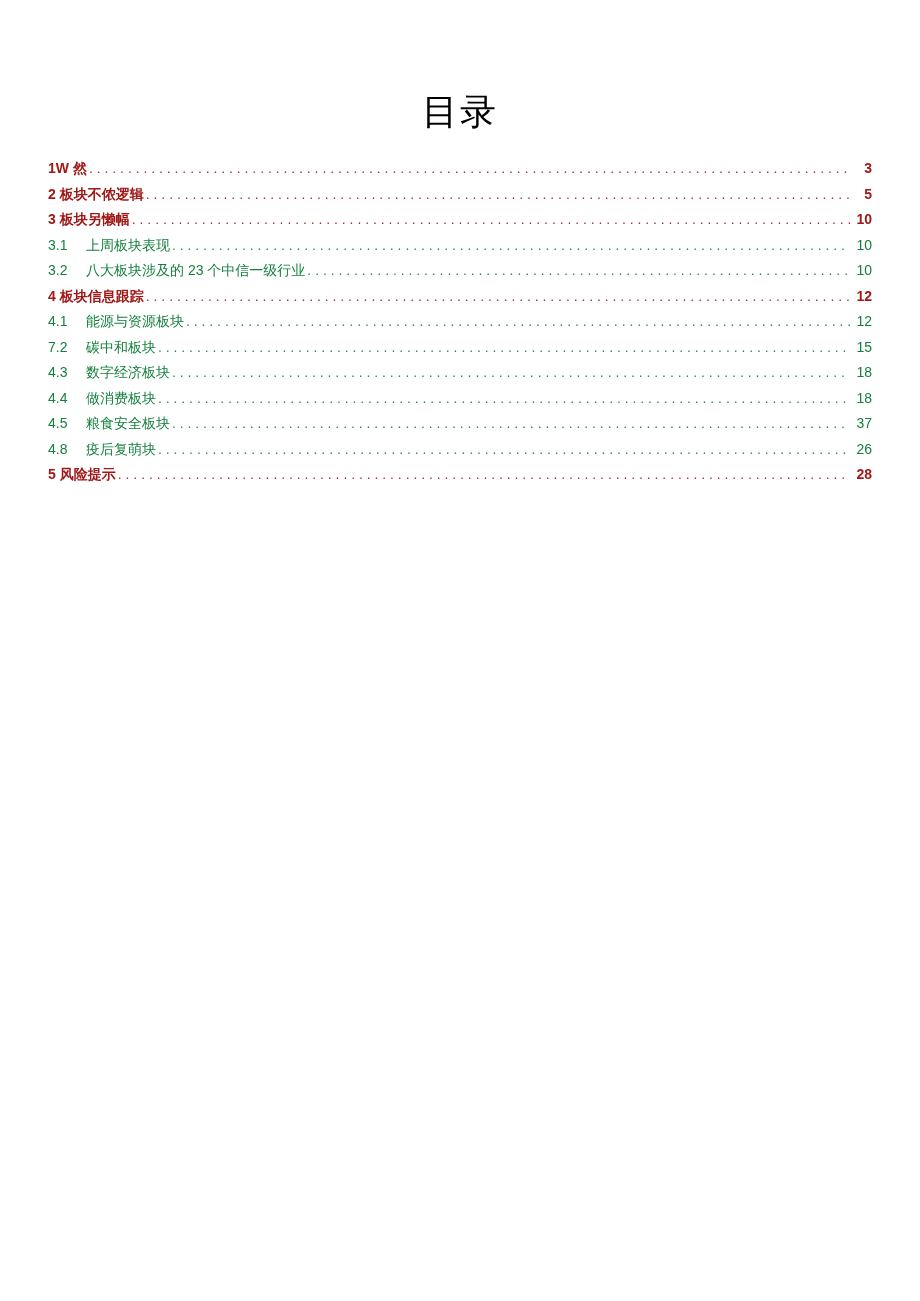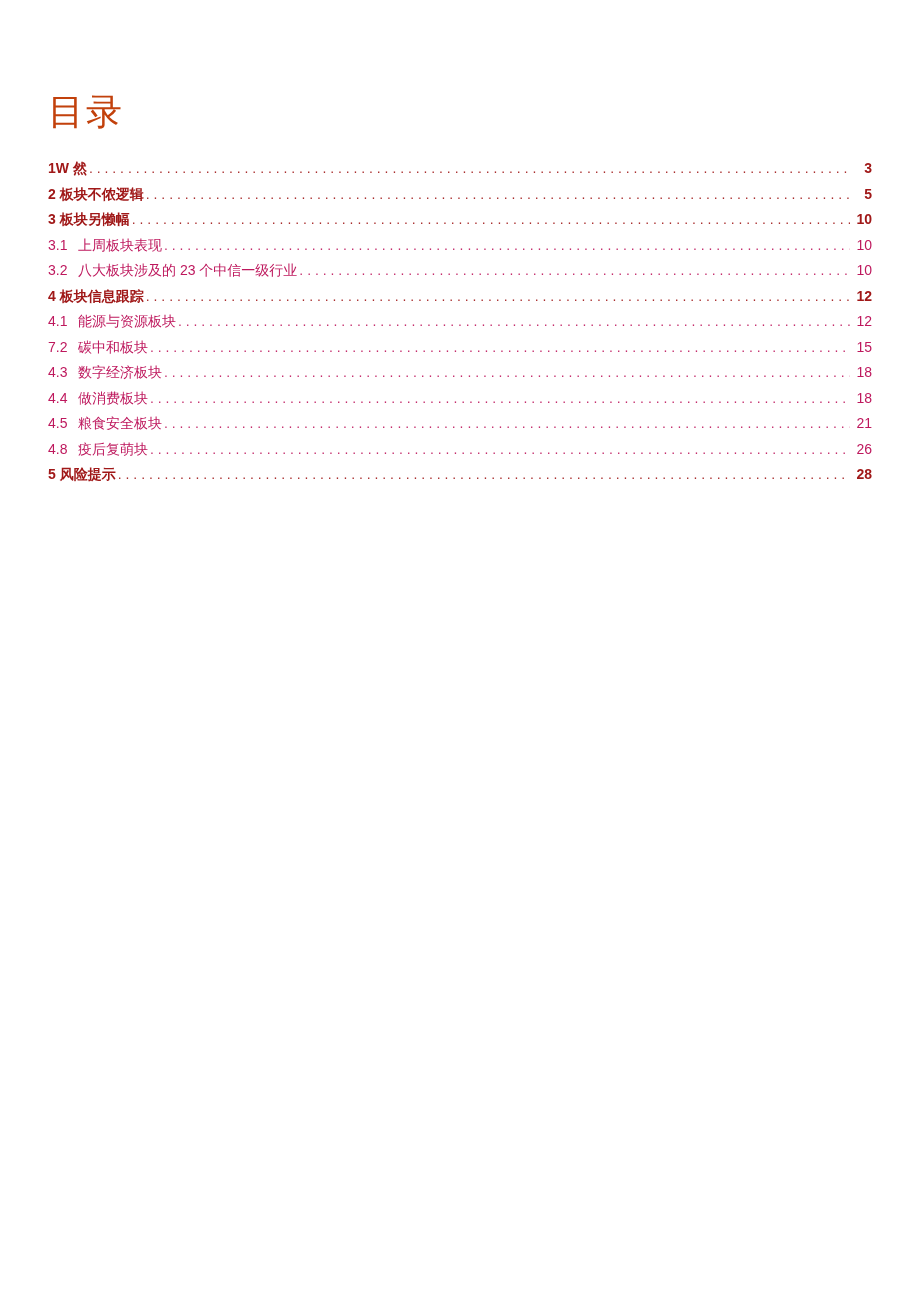--- a/index.html
+++ b/index.html
@@ -4,50 +4,51 @@
   <style>
     * { margin: 0; padding: 0; box-sizing: border-box; }
     body {
       width: 920px;
       height: 1301px;
       background: #fff;
       font-family: "Microsoft YaHei", "SimSun", sans-serif;
       padding: 88px 48px 48px 48px;
     }
     .title {
-      color: #c2410c;
+      text-align: center;
+      color: #000000;
       font-size: 36px;
       font-weight: 500;
       letter-spacing: 2px;
       margin-bottom: 24px;
     }
     .toc {
       font-size: 14px;
       line-height: 1;
     }
     .toc-row {
       display: flex;
       align-items: baseline;
       white-space: nowrap;
       margin-bottom: 11.5px;
     }
     .toc-row.level1 {
       color: #a01818;
       font-weight: 600;
     }
     .toc-row.level2 {
-      color: #be185d;
+      color: #15803d;
       font-weight: 400;
     }
     .toc-num {
       flex: 0 0 auto;
     }
     .toc-row.level1 .toc-text { margin-left: 4px; }
     .toc-row.level2 .toc-num  { min-width: 30px; }
-    .toc-row.level2 .toc-text { }
+    .toc-row.level2 .toc-text { margin-left: 8px; }
     .toc-text { flex: 0 0 auto; }
     .toc-leader {
       flex: 1 1 auto;
       overflow: hidden;
       letter-spacing: 3px;
       color: inherit;
       opacity: 0.9;
       font-weight: 400;
       margin: 0 2px;
     }
@@ -124,21 +125,21 @@
     <div class="toc-row level2">
       <span class="toc-num">4.4</span>
       <span class="toc-text">做消费板块</span>
       <span class="toc-leader"></span>
       <span class="toc-page">18</span>
     </div>
     <div class="toc-row level2">
       <span class="toc-num">4.5</span>
       <span class="toc-text">粮食安全板块</span>
       <span class="toc-leader"></span>
-      <span class="toc-page">21</span>
+      <span class="toc-page">37</span>
     </div>
     <div class="toc-row level2">
       <span class="toc-num">4.8</span>
       <span class="toc-text">疫后复萌块</span>
       <span class="toc-leader"></span>
       <span class="toc-page">26</span>
     </div>
     <div class="toc-row level1">
       <span class="toc-num">5</span>
       <span class="toc-text">风险提示</span>

